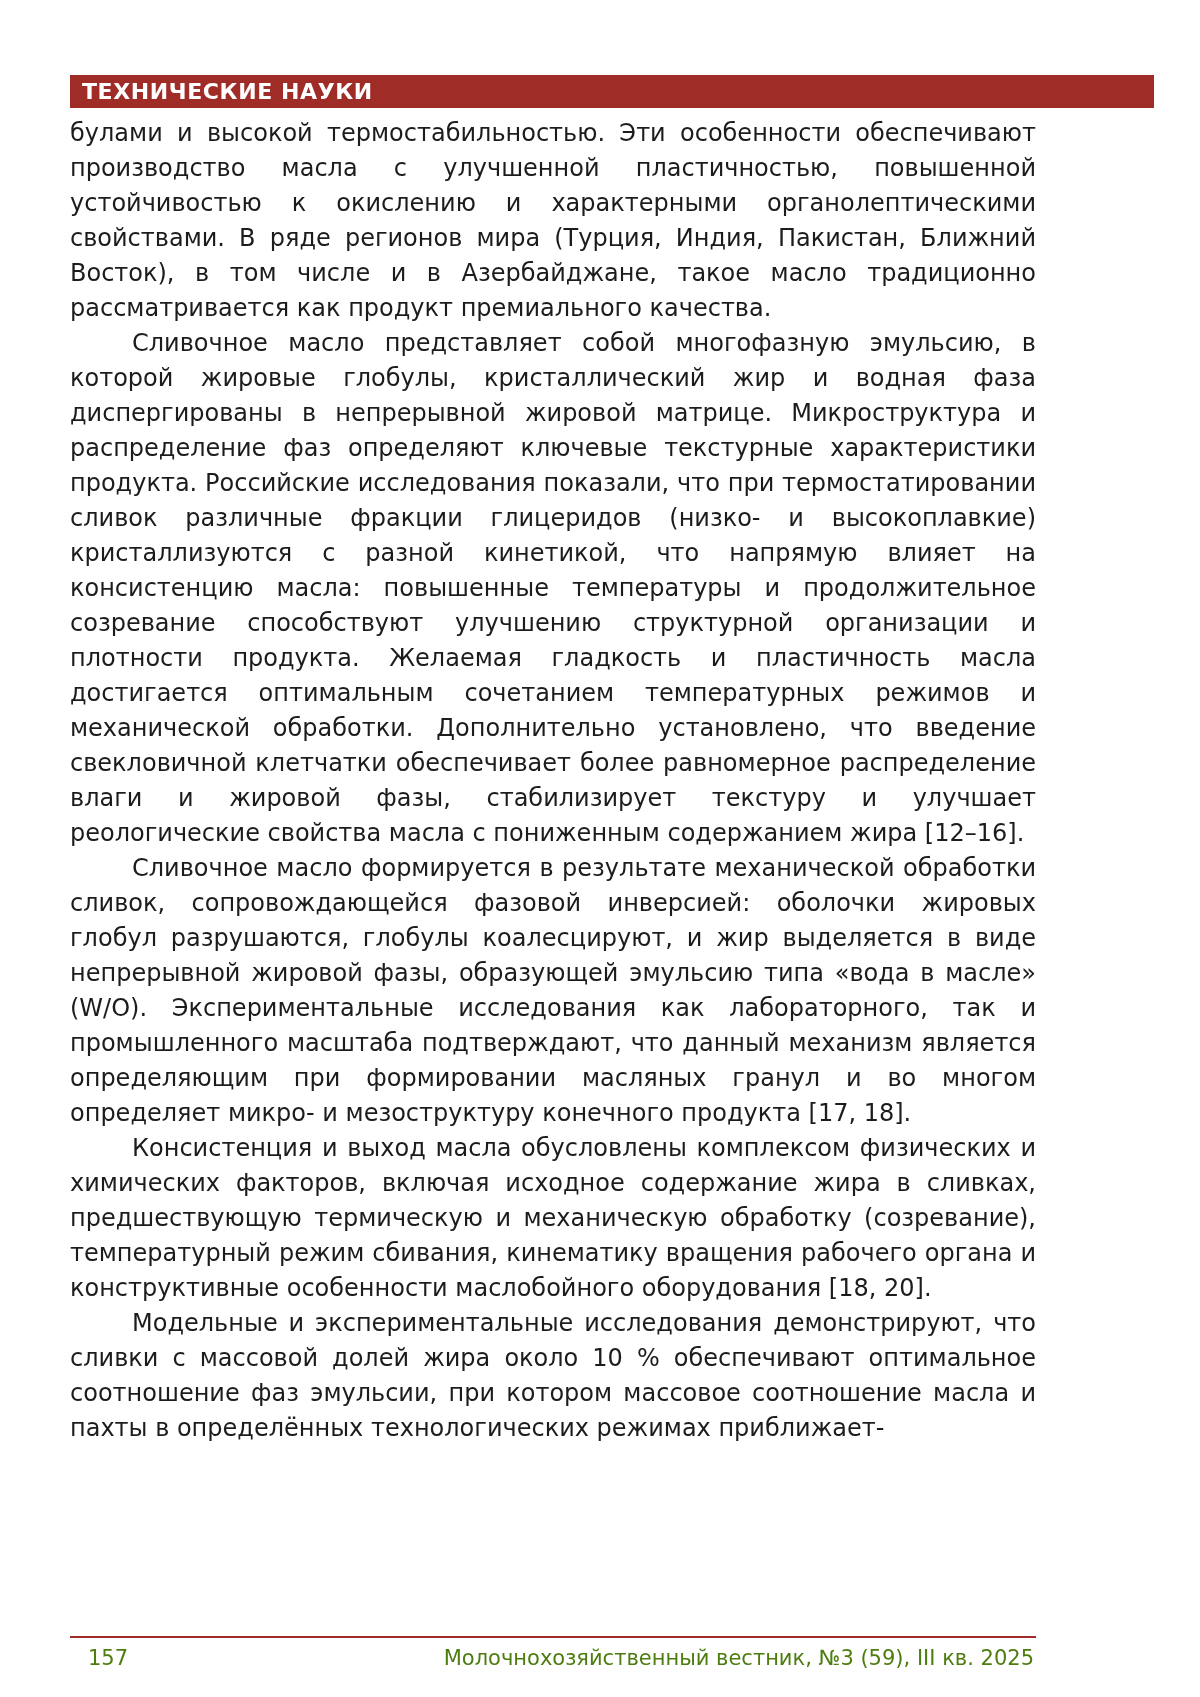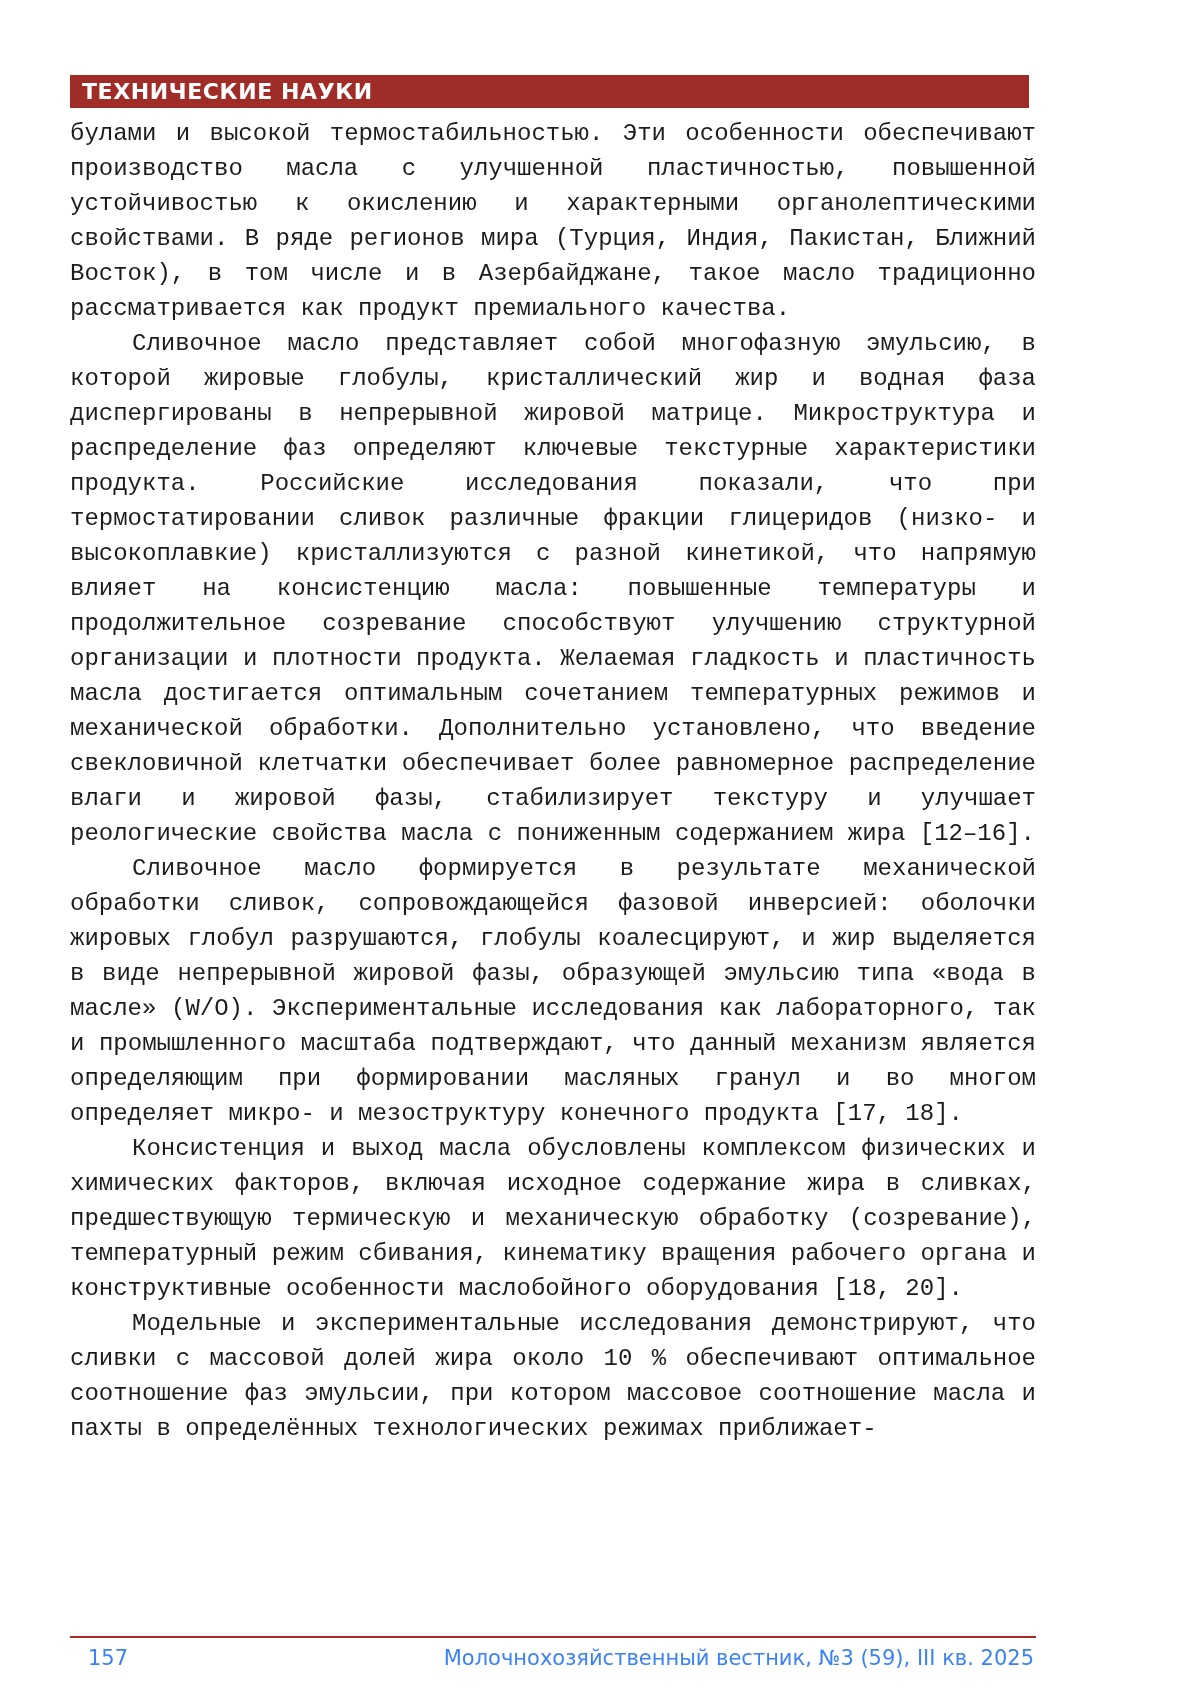--- a/index.html
+++ b/index.html
@@ -12,21 +12,21 @@
     width: 1200px;
     height: 1697px;
     background: #ffffff;
     overflow: hidden;
     font-family: "DejaVu Sans", sans-serif;
   }
   .section-bar {
     position: absolute;
     left: 70px;
     top: 75px;
-    width: 959px;
+    width: 1084px;
     height: 33px;
     background: #a02c28; 
     display: flex;
     align-items: center;
     box-sizing: border-box;
     padding-left: 12px;
   }
   .section-bar .section-title {
     color: #ffffff;
     font-weight: bold;
@@ -38,21 +38,20 @@
     position: absolute;
     left: 70px;
     top: 116px;
     width: 966px;
     height: 1512px;
     overflow: hidden;
     font-size: 24px;
     line-height: 35px;
     text-align: justify;
     color: #1c1c1c;
-    font-family: Liberation Mono, monospace;
   }
   .body-text p {
     margin: 0;
     text-indent: 62px;
   }
   .body-text p.no-indent {
     text-indent: 0;
   }
   .footer-rule {
     position: absolute;
@@ -66,21 +65,21 @@
     position: absolute;
     left: 70px;
     top: 1646px;
     width: 966px;
     height: 34px;
     background: #ffffff;
     display: flex;
     justify-content: space-between;
     align-items: flex-start;
     font-size: 21px;
-    color: #3b82f6;
+    color: #4d7c0f;
   }
   .footer-row .page-number {
     padding-left: 18px;
   }
   .footer-row .journal-citation {
     padding-right: 2px;
     text-align: center;
   }
 </style>
 </head>

